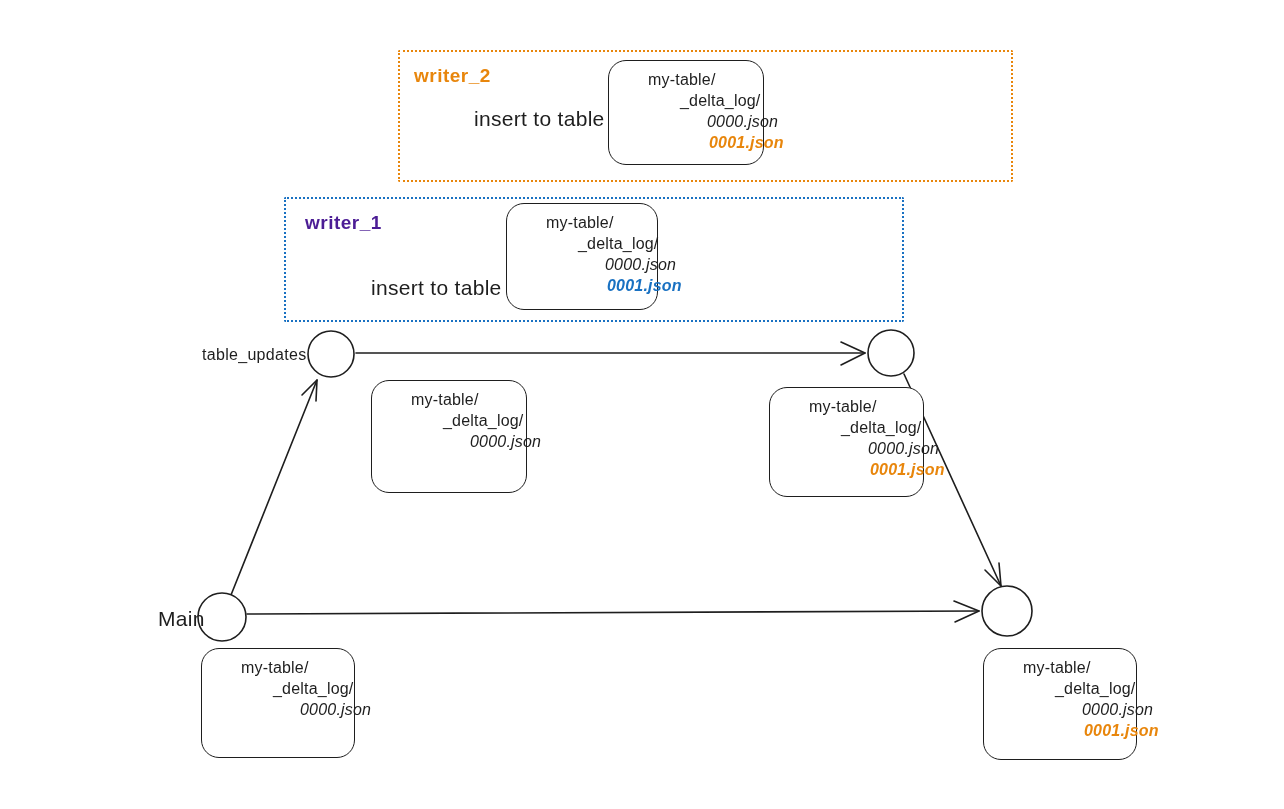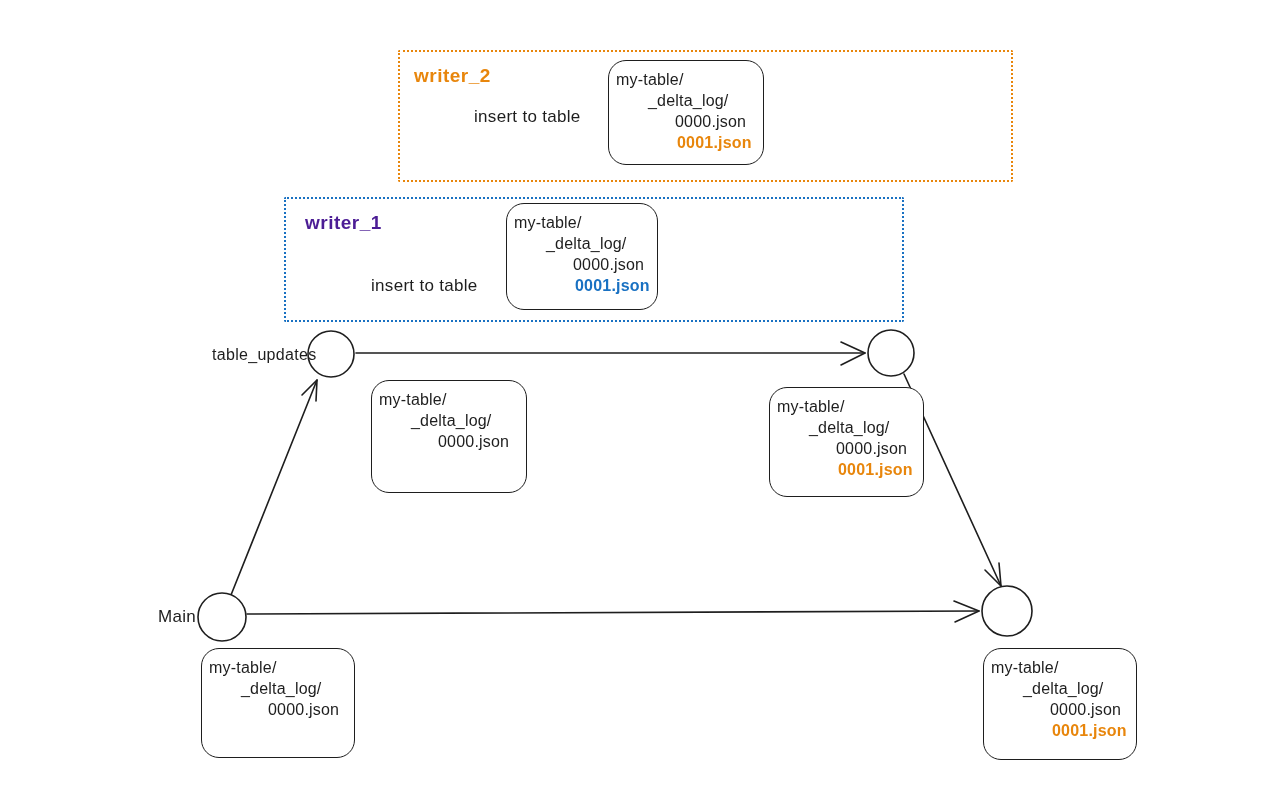--- a/index.html
+++ b/index.html
@@ -10,31 +10,31 @@
   .content { position:absolute; left:0; top:0; width:1284px; height:794px; z-index:2; pointer-events:none;margin-left:16px; }
 
   .group-rect { position:absolute; border-radius:2px; background:transparent; }
   .group-rect.orange { border:2.5px dotted #e8860c; }
   .group-rect.blue   { border:2.5px dotted #1971c2; }
 
   .group-title { position:absolute; font-size:19px; font-weight:bold; letter-spacing:.5px; }
   .group-title.orange { color:#e8860c; }
   .group-title.blue   { color:#4c1d95; }
 
-  .plain-label { position:absolute; font-size:17px; color:#1e1e1e; letter-spacing:.3px; }
+  .plain-label { position:absolute; font-size:21px; color:#1e1e1e; letter-spacing:.3px; }
 
   .filebox {
     position:absolute; border:1.7px solid #1e1e1e; border-radius:18px;
-    background:#ffffff; padding-top:8px;
+    background:#ffffff; padding-top:8px;padding-left:32px;
   }
   .fl { font-size:16px; line-height:21px; white-space:pre; color:#1e1e1e; letter-spacing:.2px; }
   .ind0 { padding-left:7px; }
   .ind1 { padding-left:39px; }
-  .ind2 { padding-left:66px; }
-  .ind3 { padding-left:68px; }
+  .ind2 { padding-left:66px;font-style:italic; }
+  .ind3 { padding-left:68px;font-style:italic; }
   .fl.orange { color:#e8860c; font-weight:bold; }
   .fl.blue   { color:#1971c2; font-weight:bold; }
 
   svg line, svg polyline { stroke:#1e1e1e; stroke-width:1.6; fill:none; stroke-linecap:round; stroke-linejoin:round; }
   svg circle { fill:#ffffff; stroke:#1e1e1e; stroke-width:1.6; }
 </style>
 </head>
 <body>
 
 <svg class="layer" width="1284" height="809" viewBox="0 0 1284 809">
@@ -72,21 +72,21 @@
   <div class="group-rect blue" style="left:268px; top:197px; width:620px; height:125px;"></div>
   <div class="group-title blue" style="left:289px; top:212px;">writer_1</div>
   <div class="plain-label" style="left:355px; top:276px;">insert to table</div>
   <div class="filebox" style="left:490px; top:203px; width:152px; height:107px;">
     <div class="fl ind0">my-table/</div>
     <div class="fl ind1">_delta_log/</div>
     <div class="fl ind2">0000.json</div>
     <div class="fl ind3 blue">0001.json</div>
   </div>
 
-  <div class="plain-label" style="left:196px; top:346px; font-size:16px;">table_updates</div>
+  <div class="plain-label" style="left:186px; top:346px; font-size:16px;">table_updates</div>
   <div class="plain-label" style="left:142px; top:607px;">Main</div>
 
   <div class="filebox" style="left:355px; top:380px; width:156px; height:113px;">
     <div class="fl ind0">my-table/</div>
     <div class="fl ind1">_delta_log/</div>
     <div class="fl ind2">0000.json</div>
   </div>
 
   <div class="filebox" style="left:753px; top:387px; width:155px; height:110px;">
     <div class="fl ind0">my-table/</div>

